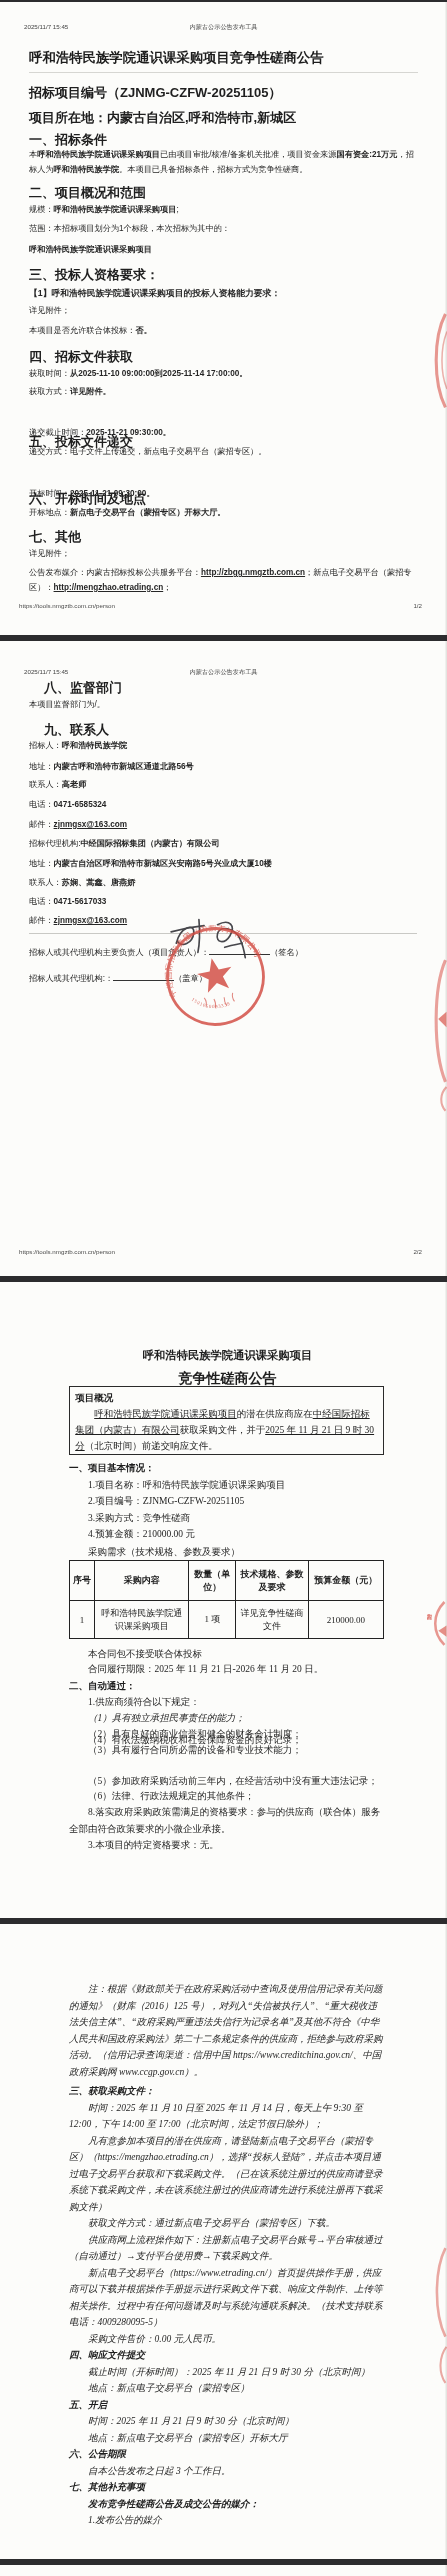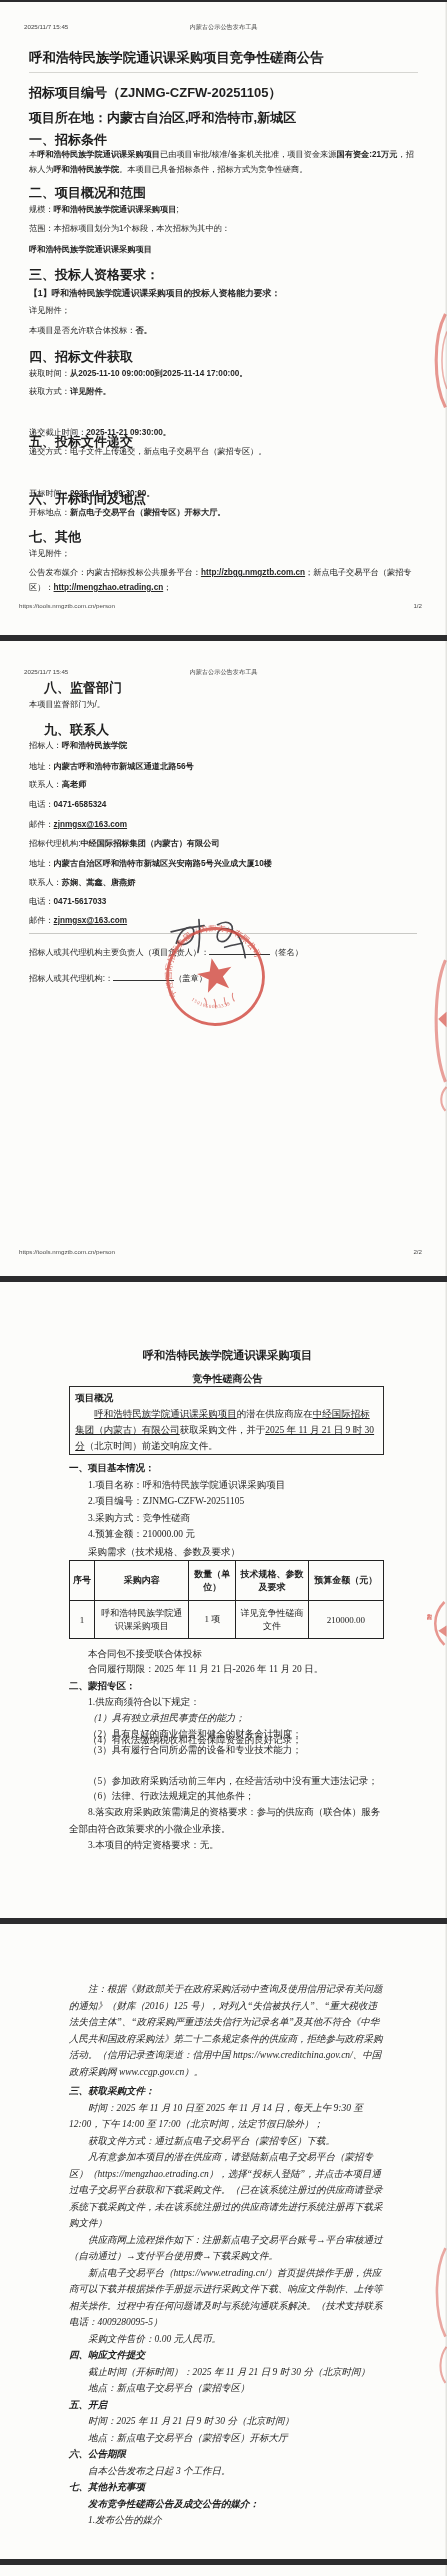--- a/index.html
+++ b/index.html
@@ -167,21 +167,21 @@
     <path d="M30,250 C18,262 16,282 28,296" fill="none" stroke="#d8544a" stroke-width="4" opacity="0.5"></path>
   </svg>
   <div class="ftr" style="top:607px;">
     <span class="l">https://tools.nmgztb.com.cn/person</span>
     <span class="r">2/2</span>
   </div>
 </div>
 
 <div class="page" style="top:1282px;height:636px;">
   <div class="s-ln s-center s-h" style="top:65px;font-size:11.3px;">呼和浩特民族学院通识课采购项目</div>
-  <div class="s-ln s-center s-h" style="top:89px;font-size:10px;">竞争性磋商公告</div>
+  <div class="s-ln s-center s-h" style="top:89px;font-size:14px;">竞争性磋商公告</div>
   <div class="box" style="top:104px;height:69px;">
     <div class="s-h">项目概况</div>
     <div class="ind">
       <span class="u">呼和浩特民族学院通识课采购项目</span><span>的潜在供应商应在</span><span class="u">中经国际招标集团（内蒙古）有限公司</span><span>获取采购文件，并于</span><span class="u">2025 年 11 月 21 日 9 时 30 分</span><span>（北京时间）前递交响应文件。</span>
     </div>
   </div>
   <div class="s-ln s-h" style="top:178px;">一、项目基本情况：</div>
   <div class="s-ln ind" style="top:195px;">1.项目名称：呼和浩特民族学院通识课采购项目</div>
   <div class="s-ln ind" style="top:211px;">2.项目编号：ZJNMG-CZFW-20251105</div>
   <div class="s-ln ind" style="top:228px;">3.采购方式：竞争性磋商</div>
@@ -207,21 +207,21 @@
       <td>1</td>
       <td>呼和浩特民族学院通识课采购项目</td>
       <td>1 项</td>
       <td>详见竞争性磋商文件</td>
       <td>210000.00</td>
     </tr>
   </tbody>
     </table>
   <div class="s-ln ind" style="top:364px;">本合同包不接受联合体投标</div>
   <div class="s-ln ind" style="top:379px;">合同履行期限：2025 年 11 月 21 日-2026 年 11 月 20 日。</div>
-  <div class="s-ln s-h" style="top:396px;">二、蒙招专区：</div>
+  <div class="s-ln s-h" style="top:396px;">二、自动通过：</div>
   <div class="s-ln ind" style="top:412px;">1.供应商须符合以下规定：</div>
   <div class="s-ln ind" style="top:428px;font-style:italic;">（1）具有独立承担民事责任的能力；</div>
   <div class="s-ln ind" style="top:444px;">（2）具有良好的商业信誉和健全的财务会计制度；</div>
   <div class="s-ln ind" style="top:460px;">（3）具有履行合同所必需的设备和专业技术能力；</div>
   <div class="s-ln ind" style="top:450px;">（4）有依法缴纳税收和社会保障资金的良好记录；</div>
   <div class="s-ln ind" style="top:491px;">（5）参加政府采购活动前三年内，在经营活动中没有重大违法记录；</div>
   <div class="s-ln ind" style="top:506px;">（6）法律、行政法规规定的其他条件；</div>
   <div class="s-ln ind" style="top:522px;">8.落实政府采购政策需满足的资格要求：参与的供应商（联合体）服务全部由符合政策要求的小微企业承接。</div>
   <div class="s-ln ind" style="top:555px;">3.本项目的特定资格要求：无。</div>
   <svg class="stamp" style="left:427px;top:319px;" width="20.6" height="46" viewBox="0 0 40 90">
@@ -229,22 +229,22 @@
     <polygon points="22,58 38,48 38,70" fill="#d8544a" opacity="0.65"></polygon>
     <text x="4" y="14" font-size="12" fill="#d8544a" opacity="0.8" style="writing-mode:vertical-rl;">内蒙古</text>
   </svg>
 </div>
 
 <div class="page" style="top:1924px;height:635px;">
   <div class="flow" style="top:57px;">
     <p>注：根据《财政部关于在政府采购活动中查询及使用信用记录有关问题的通知》（财库（2016）125 号），对列入“失信被执行人”、“重大税收违法失信主体”、“政府采购严重违法失信行为记录名单”及其他不符合《中华人民共和国政府采购法》第二十二条规定条件的供应商，拒绝参与政府采购活动。（信用记录查询渠道：信用中国 https://www.creditchina.gov.cn/、中国政府采购网 www.ccgp.gov.cn）。</p>
     <p class="nohang s-h" style="margin-top:3.1px;">三、获取采购文件：</p>
     <p>时间：2025 年 11 月 10 日至 2025 年 11 月 14 日，每天上午 9:30 至 12:00，下午 14:00 至 17:00（北京时间，法定节假日除外）；</p>
+    <p>凡有意参加本项目的潜在供应商，请登陆新点电子交易平台（蒙招专区）（https://mengzhao.etrading.cn），选择“投标人登陆”，并点击本项目通过电子交易平台获取和下载采购文件。（已在该系统注册过的供应商请登录系统下载采购文件，未在该系统注册过的供应商请先进行系统注册再下载采购文件）</p>
     <p>获取文件方式：通过新点电子交易平台（蒙招专区）下载。</p>
-    <p>凡有意参加本项目的潜在供应商，请登陆新点电子交易平台（蒙招专区）（https://mengzhao.etrading.cn），选择“投标人登陆”，并点击本项目通过电子交易平台获取和下载采购文件。（已在该系统注册过的供应商请登录系统下载采购文件，未在该系统注册过的供应商请先进行系统注册再下载采购文件）</p>
     <p>供应商网上流程操作如下：注册新点电子交易平台账号→平台审核通过（自动通过）→支付平台使用费→下载采购文件。</p>
     <p>新点电子交易平台（https://www.etrading.cn/）首页提供操作手册，供应商可以下载并根据操作手册提示进行采购文件下载、响应文件制作、上传等相关操作。过程中有任何问题请及时与系统沟通联系解决。（技术支持联系电话：4009280095-5）</p>
     <p>采购文件售价：0.00 元人民币。</p>
     <p class="nohang s-h">四、响应文件提交</p>
     <p>截止时间（开标时间）：2025 年 11 月 21 日 9 时 30 分（北京时间）</p>
     <p>地点：新点电子交易平台（蒙招专区）</p>
     <p class="nohang s-h">五、开启</p>
     <p>时间：2025 年 11 月 21 日 9 时 30 分（北京时间）</p>
     <p>地点：新点电子交易平台（蒙招专区）开标大厅</p>
     <p class="nohang s-h">六、公告期限</p>

